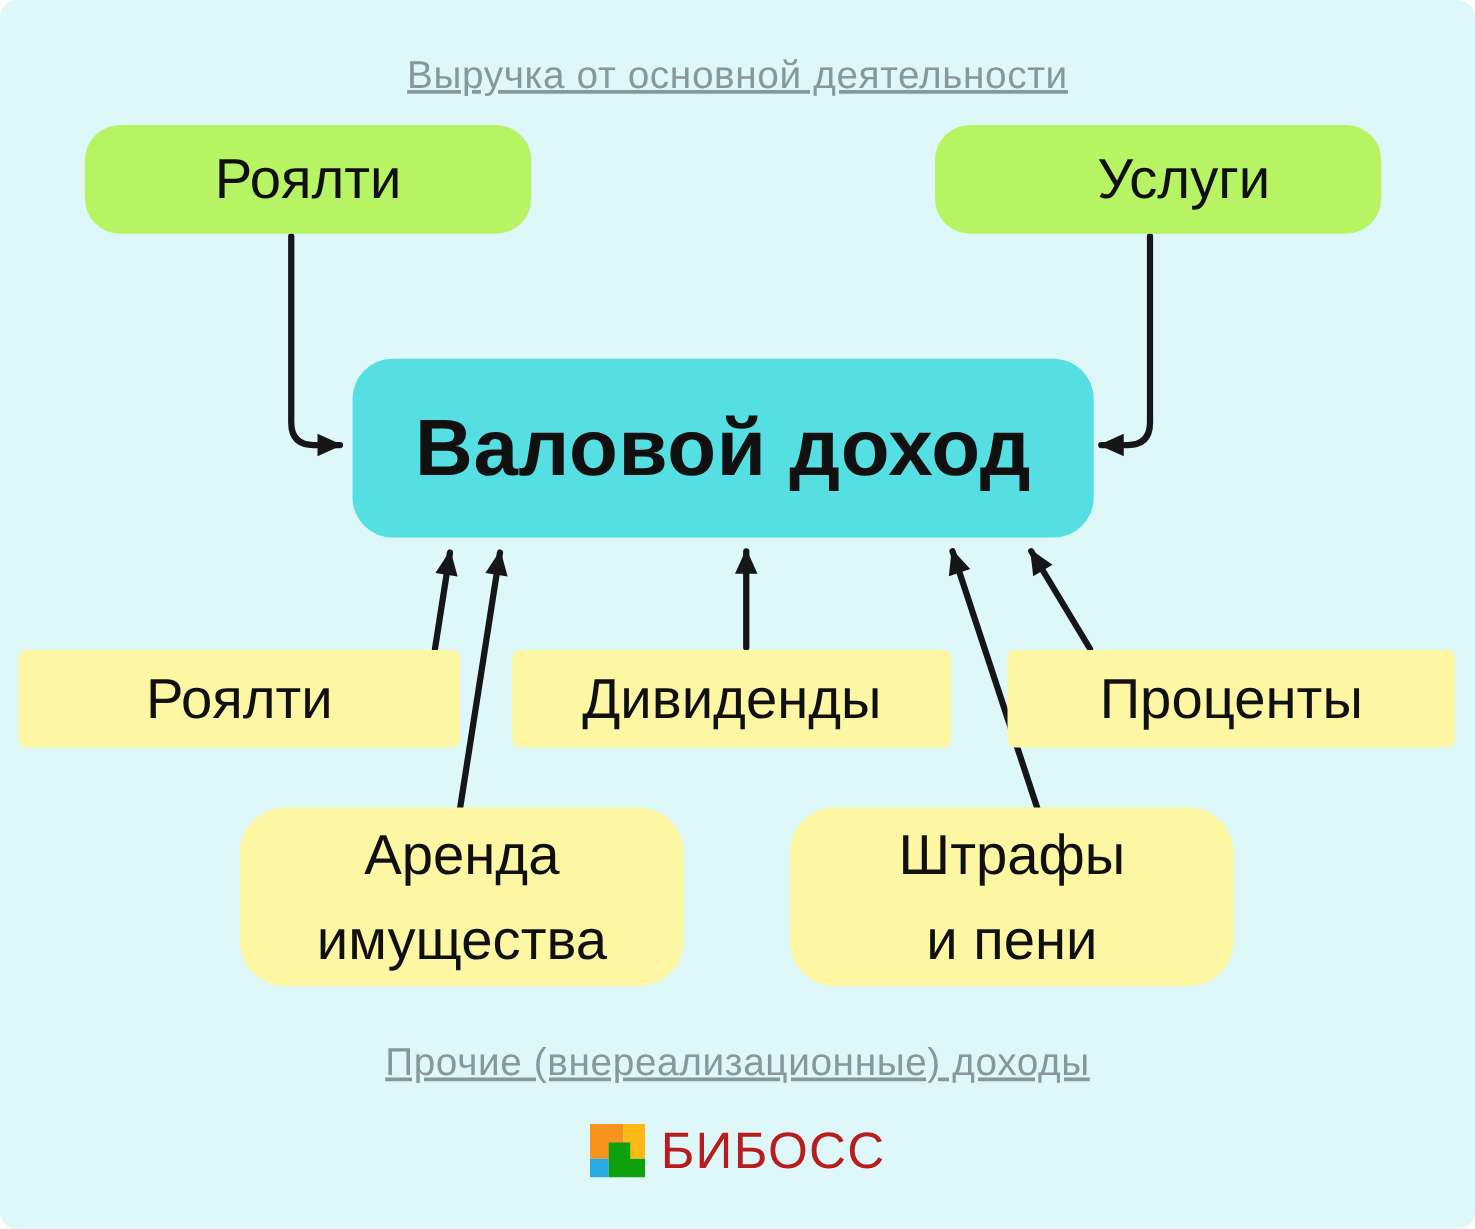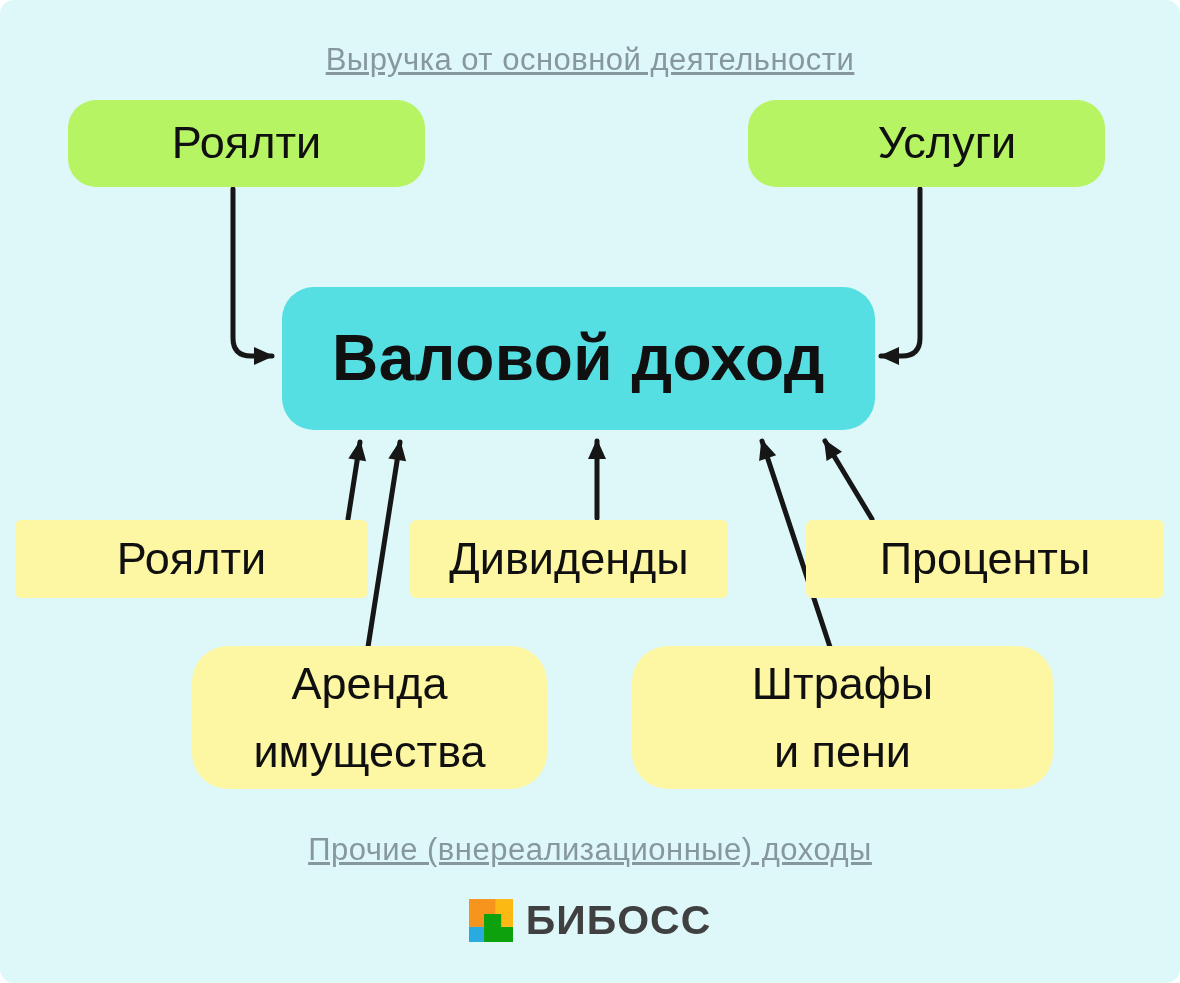--- a/index.html
+++ b/index.html
@@ -48,33 +48,33 @@
     line-height:1.35;
   }
   .node-green{background:var(--green);border-radius:28px;}
   .node-teal{background:var(--teal);border-radius:32px;font-size:64px;font-weight:700;letter-spacing:0.5px;}
   .node-yellow{background:var(--yellow);border-radius:6px;}
   .node-yellow-big{background:var(--yellow);border-radius:36px;line-height:1.5;}
   .n-tovary{left:68px;top:100px;width:357px;height:87px;}
   .n-uslugi{left:748px;top:100px;width:357px;height:87px;padding-left:41px;}
   .n-center{left:282px;top:287px;width:593px;height:143px;}
   .n-royalty{left:15px;top:520px;width:353px;height:78px;}
-  .n-dividendy{left:410px;top:520px;width:318px;height:78px;}
+  .n-dividendy{left:410px;top:520px;width:351px;height:78px;}
   .n-procenty{left:806px;top:520px;width:358px;height:78px;}
   .n-arenda{left:192px;top:646px;width:355px;height:143px;}
-  .n-shtrafy{left:632px;top:646px;width:421px;height:143px;}
+  .n-shtrafy{left:632px;top:646px;width:355px;height:143px;}
   .arrows{position:absolute;left:0;top:0;width:1180px;height:983px;pointer-events:none;}
   .arrow{stroke:var(--arrow);stroke-width:5;fill:none;stroke-linecap:round;stroke-linejoin:round;}
   .arrowhead{fill:var(--arrow);}
   .logo{
     position:absolute;left:0;top:897px;width:100%;
     display:flex;align-items:center;justify-content:center;gap:13px;
   }
   .logo-text{
-    font-size:41px;font-weight:700;letter-spacing:1px;color:#404040;
+    font-size:41px;font-weight:400;letter-spacing:1px;color:#b91c1c;
   }
   .lg-orange{fill:var(--logo-orange);}
   .lg-amber{fill:var(--logo-amber);}
   .lg-blue{fill:var(--logo-blue);}
   .lg-green{fill:var(--logo-green);}
 </style>
 </head>
 <body>
 
 <div class="canvas">

